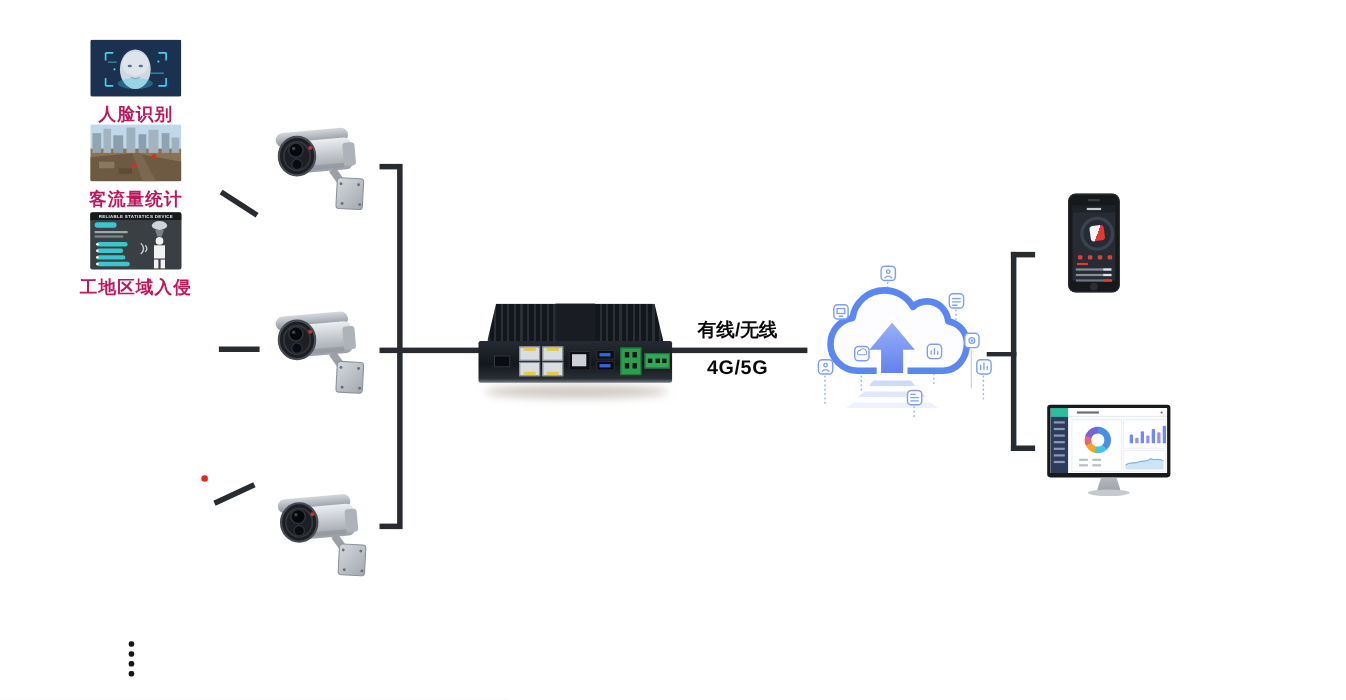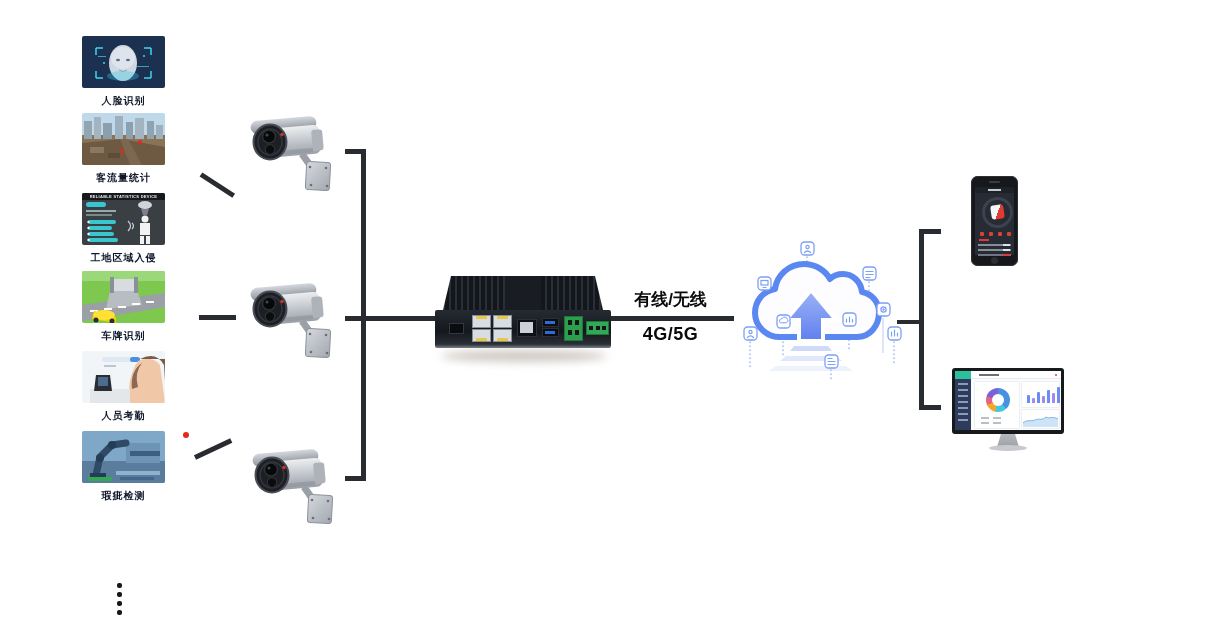--- a/index.html
+++ b/index.html
@@ -2,21 +2,21 @@
 <html><head>
 <meta charset="utf-8">
 <style>
   html,body{margin:0;padding:0;background:#f4f4f4;}
   #canvas{position:relative;width:1224px;height:636px;background:#ffffff;overflow:hidden;
           font-family:"Liberation Sans", sans-serif;}
   
   .scenario{position:absolute;left:40px;width:167px;text-align:center;}
   .simg{width:83px;height:52px;margin:0 auto;border-radius:2px;overflow:hidden;position:relative;}
   .simg svg{display:block;}
-  .slabel{margin-top:6px;font-size:10px;font-weight:bold;color:#0f172a;letter-spacing:1px;white-space:nowrap;}
+  .slabel{margin-top:6px;font-size:16px;font-weight:bold;color:#be185d;letter-spacing:1px;white-space:nowrap;}
   
   .line{position:absolute;background:#282c31;}
   
   .camera{position:absolute;width:90px;height:80px;}
   
   #device{position:absolute;left:433px;top:270px;width:180px;height:96px;}
   #dev-fins{position:absolute;left:10px;top:6px;width:160px;height:34px;
      background:repeating-linear-gradient(90deg,#2a2f37 0 2px,#13161b 2px 6px);
      clip-path:polygon(5% 0,95% 0,100% 100%,0 100%);}
   #dev-handle{position:absolute;left:72px;top:6px;width:36px;height:34px;background:#191d23;}
@@ -183,77 +183,22 @@
         <circle cx="63" cy="26" r="3.5" fill="#f2f2f2"></circle>
         <rect x="58" y="30" width="10" height="12" fill="#f2f2f2"></rect>
         <rect x="58" y="43" width="4" height="8" fill="#f2f2f2"></rect>
           <rect x="64" y="43" width="4" height="8" fill="#f2f2f2"></rect>
         <path d="M50,30 q3,3 0,6 M46,28 q5,5 0,10" stroke="#ccd" stroke-width="1.2" fill="none"></path>
       </svg>
     </div>
     <div class="slabel">工地区域入侵</div>
   </div>
 
-  <div class="scenario" style="top:271px">
-    <div class="simg">
-      <svg width="83" height="52">
-        <rect width="83" height="52" fill="#7ec850"></rect>
-        <rect y="0" width="83" height="10" fill="#9bd87a"></rect>
-        <path d="M0,34 L83,22 L83,36 L0,50 Z" fill="#9aa0a6"></path>
-        <path d="M30,10 L52,10 L60,34 L24,38 Z" fill="#b8bdc2"></path>
-        <rect x="30" y="8" width="24" height="12" fill="#d8dcе0"></rect>
-        <rect x="30" y="8" width="24" height="12" fill="#d8dce0"></rect>
-        <rect x="28" y="6" width="4" height="16" fill="#8a9097"></rect>
-          <rect x="52" y="6" width="4" height="16" fill="#8a9097"></rect>
-        <path d="M8,40 h8 M22,38 h8 M36,36 h8 M50,33 h8 M64,31 h8" stroke="#fff" stroke-width="2"></path>
-        <path d="M12,40 L34,46 L34,52 L10,48 Z" fill="#f5d000"></path>
-        <ellipse cx="22" cy="44" rx="11" ry="5" fill="#ffe033"></ellipse>
-        <circle cx="14" cy="49" r="2.5" fill="#2a2d33"></circle>
-          <circle cx="30" cy="50" r="2.5" fill="#2a2d33"></circle>
-      </svg>
-    </div>
-    <div class="slabel">车牌识别</div>
-  </div>
-
-  <div class="scenario" style="top:351px">
-    <div class="simg">
-      <svg width="83" height="52">
-        <rect width="83" height="52" fill="#f2f5f8"></rect>
-        <rect x="20" y="6" width="36" height="5" rx="2.5" fill="#dfe8f2"></rect>
-        <rect x="48" y="6" width="10" height="5" rx="2.5" fill="#4a90e2"></rect>
-        <rect x="22" y="14" width="12" height="2" fill="#b8c6d6"></rect>
-        <path d="M56,10 q14,-6 22,4 L83,52 L48,52 q-4,-24 8,-42" fill="#f0c8a8"></path>
-        <path d="M58,8 q16,-8 24,6 L83,30 L83,8 Z" fill="#7a5a48"></path>
-        <path d="M60,12 q-8,10 -4,24 L50,38 q-2,-18 10,-26" fill="#8a6a55"></path>
-        <rect x="8" y="38" width="40" height="14" fill="#e4e7ea"></rect>
-        <path d="M14,24 L28,24 L30,40 L12,40 Z" fill="#2a2d33"></path>
-        <rect x="16" y="26" width="10" height="9" fill="#4a6c8f"></rect>
-      </svg>
-    </div>
-    <div class="slabel">人员考勤</div>
-  </div>
-
-  <div class="scenario" style="top:431px">
-    <div class="simg">
-      <svg width="83" height="52">
-        <rect width="83" height="52" fill="#7fa8c8"></rect>
-        <rect y="30" width="83" height="22" fill="#5a7d9e"></rect>
-        <rect x="44" y="12" width="34" height="20" fill="#6d93b5"></rect>
-        <rect x="48" y="20" width="30" height="5" fill="#3e5e7d"></rect>
-        <path d="M14,44 L18,26 L30,14 L44,12" stroke="#2e4a66" stroke-width="7" fill="none" stroke-linecap="round" stroke-linejoin="round"></path>
-        <circle cx="18" cy="27" r="4" fill="#243d55"></circle>
-          <circle cx="30" cy="14" r="4" fill="#243d55"></circle>
-        <rect x="8" y="42" width="16" height="8" fill="#243d55"></rect>
-        <rect x="6" y="46" width="24" height="4" fill="#35a855"></rect>
-        <rect x="34" y="40" width="44" height="4" fill="#8fb2cf"></rect>
-        <rect x="38" y="46" width="34" height="3" fill="#46678a"></rect>
-      </svg>
-    </div>
-    <div class="slabel">瑕疵检测</div>
-  </div>
+
+
 
   <div>
     <div class="dot" style="top:583px"></div>
     <div class="dot" style="top:592px"></div>
     <div class="dot" style="top:601px"></div>
     <div class="dot" style="top:610px"></div>
   </div>
 
   <div id="alert-dot"></div>
 

